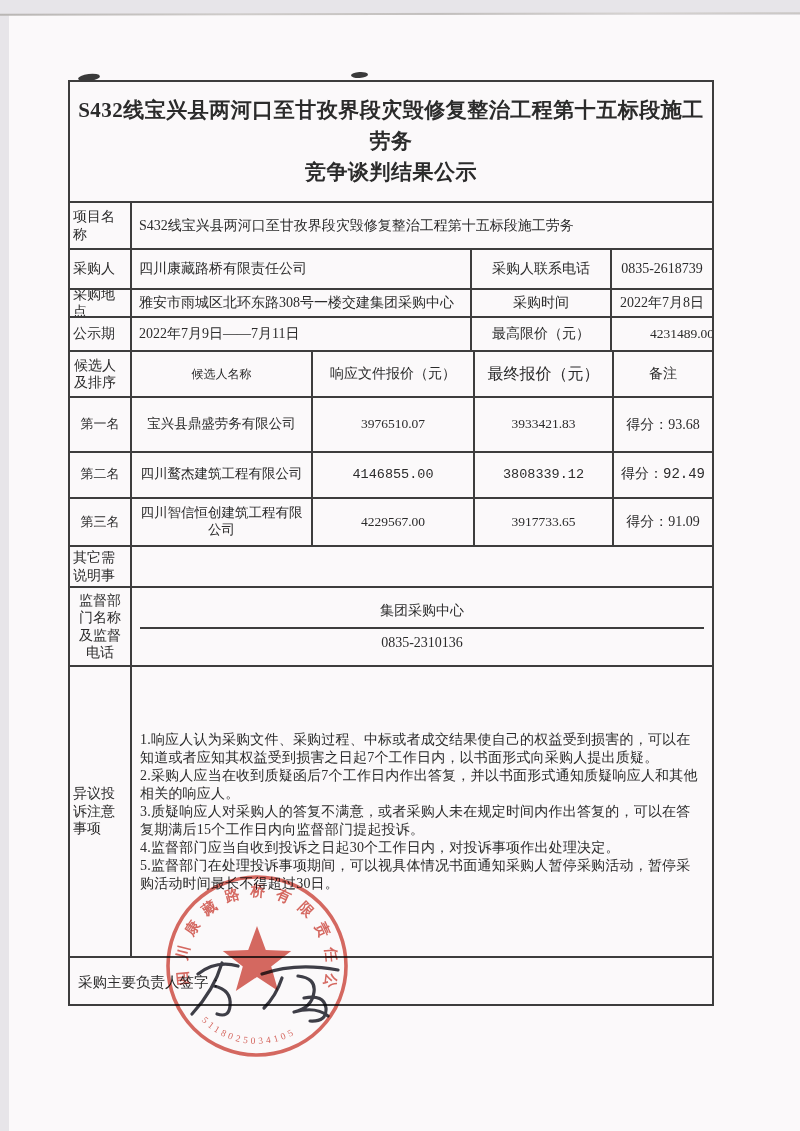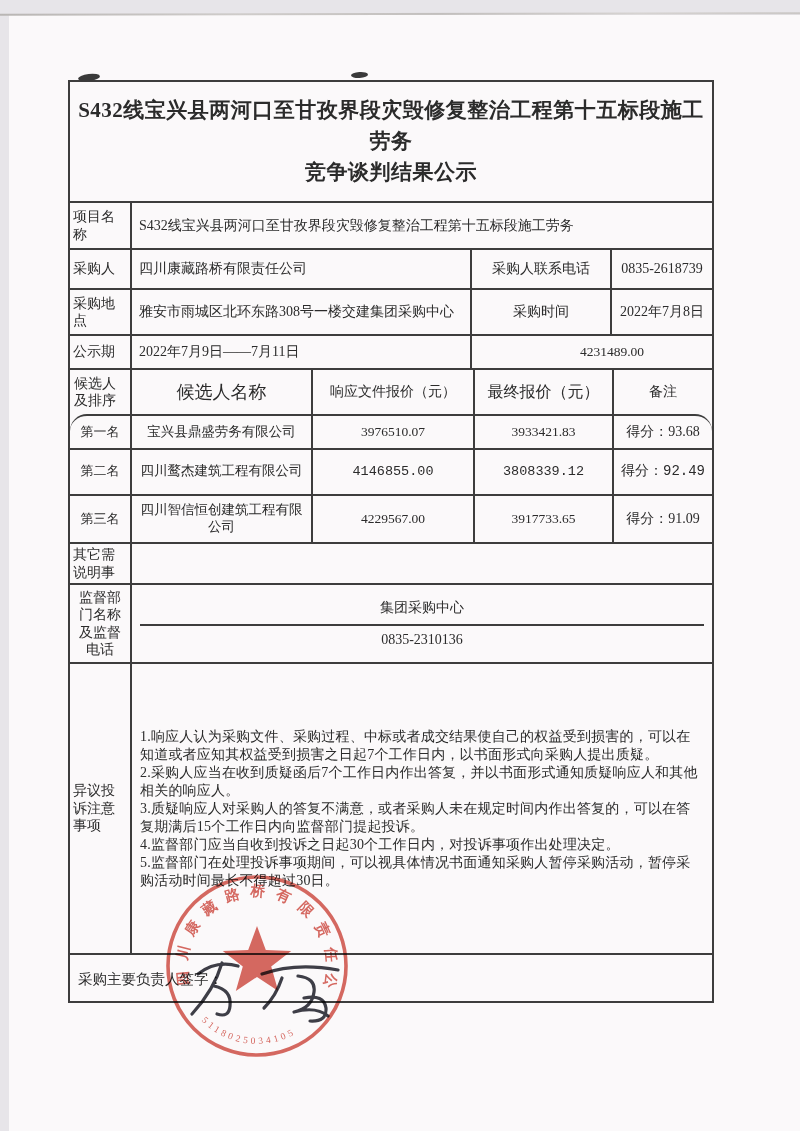--- a/index.html
+++ b/index.html
@@ -82,42 +82,43 @@
     <div class="td w-last c-left" style="padding-left:7px;">S432线宝兴县两河口至甘孜界段灾毁修复整治工程第十五标段施工劳务</div>
   </div>
 
   <div class="tr" style="height:40px;">
     <div class="td label c-left">采购人</div>
     <div class="td w-main c-left" style="padding-left:7px;">四川康藏路桥有限责任公司</div>
     <div class="td w-sub c-center">采购人联系电话</div>
     <div class="td w-last c-center">0835-2618739</div>
   </div>
 
-  <div class="tr" style="height:46px;">
+  <div class="tr" style="height:28px;">
     <div class="td label c-left">采购地点</div>
     <div class="td w-main c-left" style="padding-left:7px;">雅安市雨城区北环东路308号一楼交建集团采购中心</div>
     <div class="td w-sub c-center">采购时间</div>
     <div class="td w-last c-center">2022年7月8日</div>
   </div>
 
   <div class="tr" style="height:34px;">
     <div class="td label c-left">公示期</div>
     <div class="td w-main c-left" style="padding-left:7px;">2022年7月9日——7月11日</div>
+    <div class="td w-sub c-center">最高限价（元）</div>
     <div class="td w-last c-center" style="font-size:13.5px;padding-left:44px;">4231489.00</div>
   </div>
 
   <div class="tr" style="height:46px;">
     <div class="td k-rank c-left" style="font-size:14px;">候选人及排序</div>
-    <div class="td k-name c-center" style="font-size:18px;">候选人名称</div>
+    <div class="td k-name c-center" style="font-size:12px;">候选人名称</div>
     <div class="td k-bid c-center" style="font-size:14px;">响应文件报价（元）</div>
     <div class="td k-final c-center" style="font-size:16px;text-align:right;">最终报价（元）</div>
     <div class="td k-remark c-center">备注</div>
   </div>
 
-  <div class="tr" style="height:34px;border-radius:21px;">
+  <div class="tr" style="height:55px;">
     <div class="td k-rank c-center">第一名</div>
     <div class="td k-name c-center">宝兴县鼎盛劳务有限公司</div>
     <div class="td k-bid c-center">3976510.07</div>
     <div class="td k-final c-center">3933421.83</div>
     <div class="td k-remark c-center">得分：93.68</div>
   </div>
 
   <div class="tr" style="height:46px;font-family:Liberation Mono, monospace;">
     <div class="td k-rank c-center">第二名</div>
     <div class="td k-name c-center">四川鹜杰建筑工程有限公司</div>

